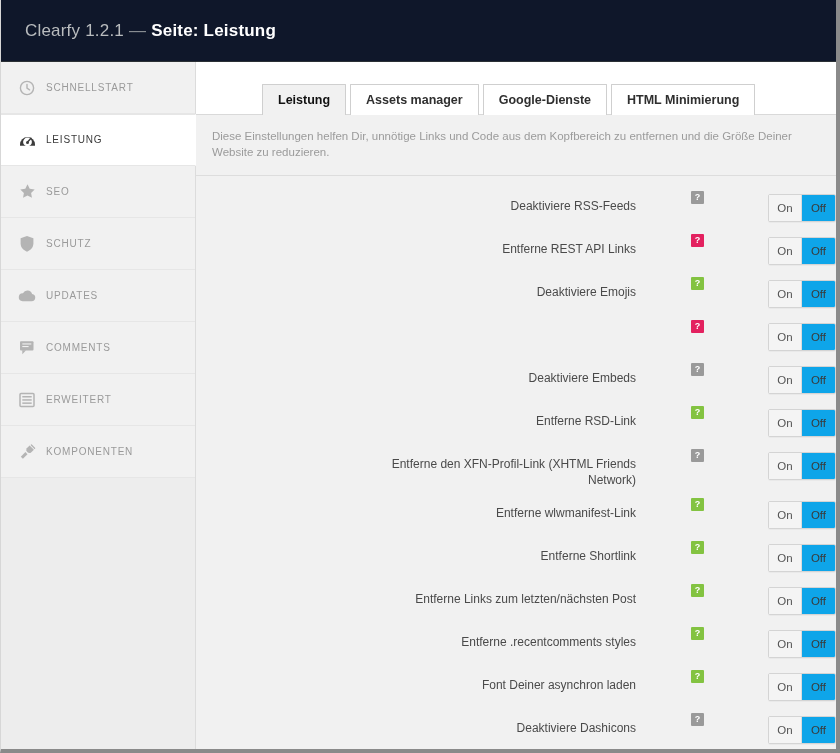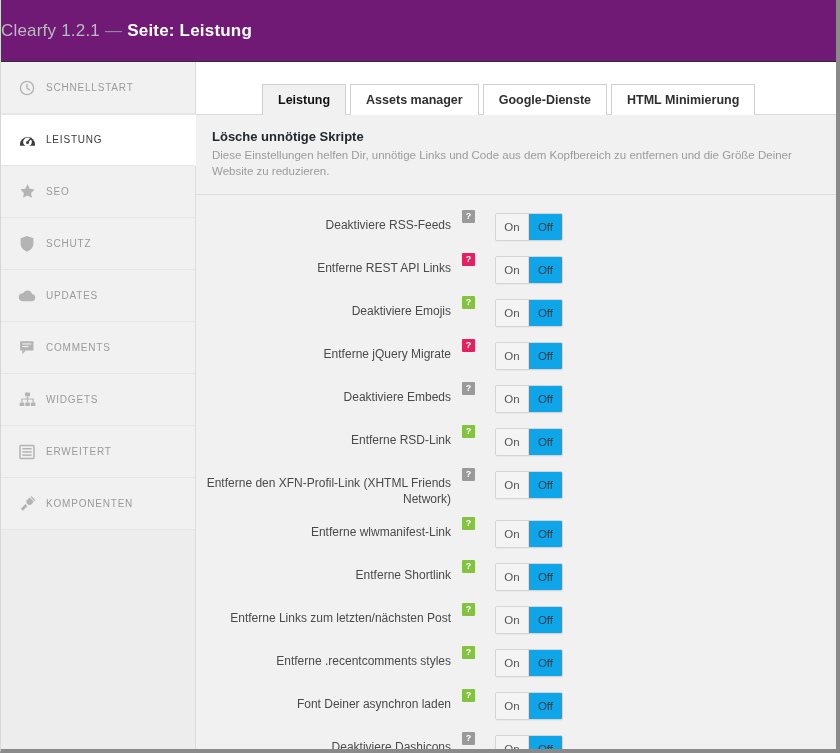--- a/index.html
+++ b/index.html
@@ -19,23 +19,24 @@
     background: #ffffff;
     border-right: 4px solid #8a8a8a;
     border-bottom: 4px solid #8a8a8a;
     border-left: 1px solid #d7d7d7;
     overflow: hidden;
   }
 
   
   .topbar {
     height: 62px;
-    background: #701a75;
+    background: #0f172a;
     display: flex;
     align-items: center;
+    padding-left: 24px;
     border-bottom: 1px solid #2b3035;
   }
   .topbar-title {
     font-size: 17px;
     letter-spacing: .2px;
     white-space: nowrap;
   }
   .tb-brand { color: #b9bcbe; font-weight: 400; }
   .tb-dash  { color: #8b9095; padding: 0 5px; }
   .tb-page  { color: #ffffff; font-weight: bold; }
@@ -148,24 +149,25 @@
   .rows {
     background: #f1f1f1;
     padding-top: 14px;
     flex: 1;
     overflow: hidden;
   }
 
   .row {
     display: flex;
     align-items: flex-start;
-    justify-content: flex-start;
+    justify-content: flex-end;
     padding: 0 0 0 0;
     margin-bottom: 9px;
     min-height: 34px;
+    gap: 44px;
   }
   .row-label {
     width: 255px;
     text-align: right;
     font-size: 12px;
     color: #4a4a4a;
     line-height: 1.35;
     padding-top: 8px;
     position: relative;
   }
@@ -285,32 +287,20 @@
                 <rect x="1" y="1.2" width="13.5" height="9.2" rx="1" fill="#b4b4b4"></rect>
                 <path d="M3.2 10.2l.2 4 3.6-4z" fill="#b4b4b4"></path>
                 <rect x="3.3" y="3.4" width="9" height="1.1" fill="#f1f1f1"></rect>
                 <rect x="3.3" y="6" width="6.3" height="1.1" fill="#f1f1f1"></rect>
               </svg>
             </span>
             <span class="side-lbl">COMMENTS</span>
           </div>
           <div class="side-item">
             <span class="side-ico">
-              <svg width="17" height="15" viewBox="0 0 17 15">
-                <rect x="6" y="0.6" width="5" height="3.6" rx=".5" fill="#b4b4b4"></rect>
-                <rect x="0.6" y="10.4" width="4.6" height="3.6" rx=".5" fill="#b4b4b4"></rect>
-                <rect x="6.2" y="10.4" width="4.6" height="3.6" rx=".5" fill="#b4b4b4"></rect>
-                <rect x="11.8" y="10.4" width="4.6" height="3.6" rx=".5" fill="#b4b4b4"></rect>
-                <path d="M8.5 4.3v2.6M2.9 10.3V7h11.2v3.3M8.5 7v3.3" stroke="#b4b4b4" stroke-width="1.2" fill="none"></path>
-              </svg>
-            </span>
-            <span class="side-lbl">WIDGETS</span>
-          </div>
-          <div class="side-item">
-            <span class="side-ico">
               <svg width="16" height="16" viewBox="0 0 16 16">
                 <rect x="1" y="1.4" width="14" height="13.2" rx="1" fill="none" stroke="#b4b4b4" stroke-width="1.5"></rect>
                 <rect x="3.3" y="4" width="9.4" height="1.5" fill="#b4b4b4"></rect>
                 <rect x="3.3" y="7.2" width="9.4" height="1.5" fill="#b4b4b4"></rect>
                 <rect x="3.3" y="10.4" width="9.4" height="1.5" fill="#b4b4b4"></rect>
               </svg>
             </span>
             <span class="side-lbl">ERWEITERT</span>
           </div>
           <div class="side-item">
@@ -338,21 +328,20 @@
           </div>
           <div class="tab">
             <span>Google-Dienste</span>
           </div>
           <div class="tab">
             <span>HTML Minimierung</span>
           </div>
         </div>
 
       <div class="panel-head">
-        <div class="panel-title">Lösche unnötige Skripte</div>
         <div class="panel-sub">Diese Einstellungen helfen Dir, unnötige Links und Code aus dem Kopfbereich zu entfernen und die Größe Deiner Website zu reduzieren.</div>
       </div>
 
       <div class="rows" id="rows">
           <div class="row">
             <div class="row-label">Deaktiviere RSS-Feeds</div>
             <div class="row-labelwrap">
               <span class="help-badge bg-gray">?</span>
             </div>
             <div class="toggle">
@@ -374,21 +363,20 @@
             <div class="row-label">Deaktiviere Emojis</div>
             <div class="row-labelwrap">
               <span class="help-badge bg-green">?</span>
             </div>
             <div class="toggle">
               <div class="seg on">On</div>
               <div class="seg sel">Off</div>
             </div>
           </div>
           <div class="row">
-            <div class="row-label">Entferne jQuery Migrate</div>
             <div class="row-labelwrap">
               <span class="help-badge bg-pink">?</span>
             </div>
             <div class="toggle">
               <div class="seg on">On</div>
               <div class="seg sel">Off</div>
             </div>
           </div>
           <div class="row">
             <div class="row-label">Deaktiviere Embeds</div>

